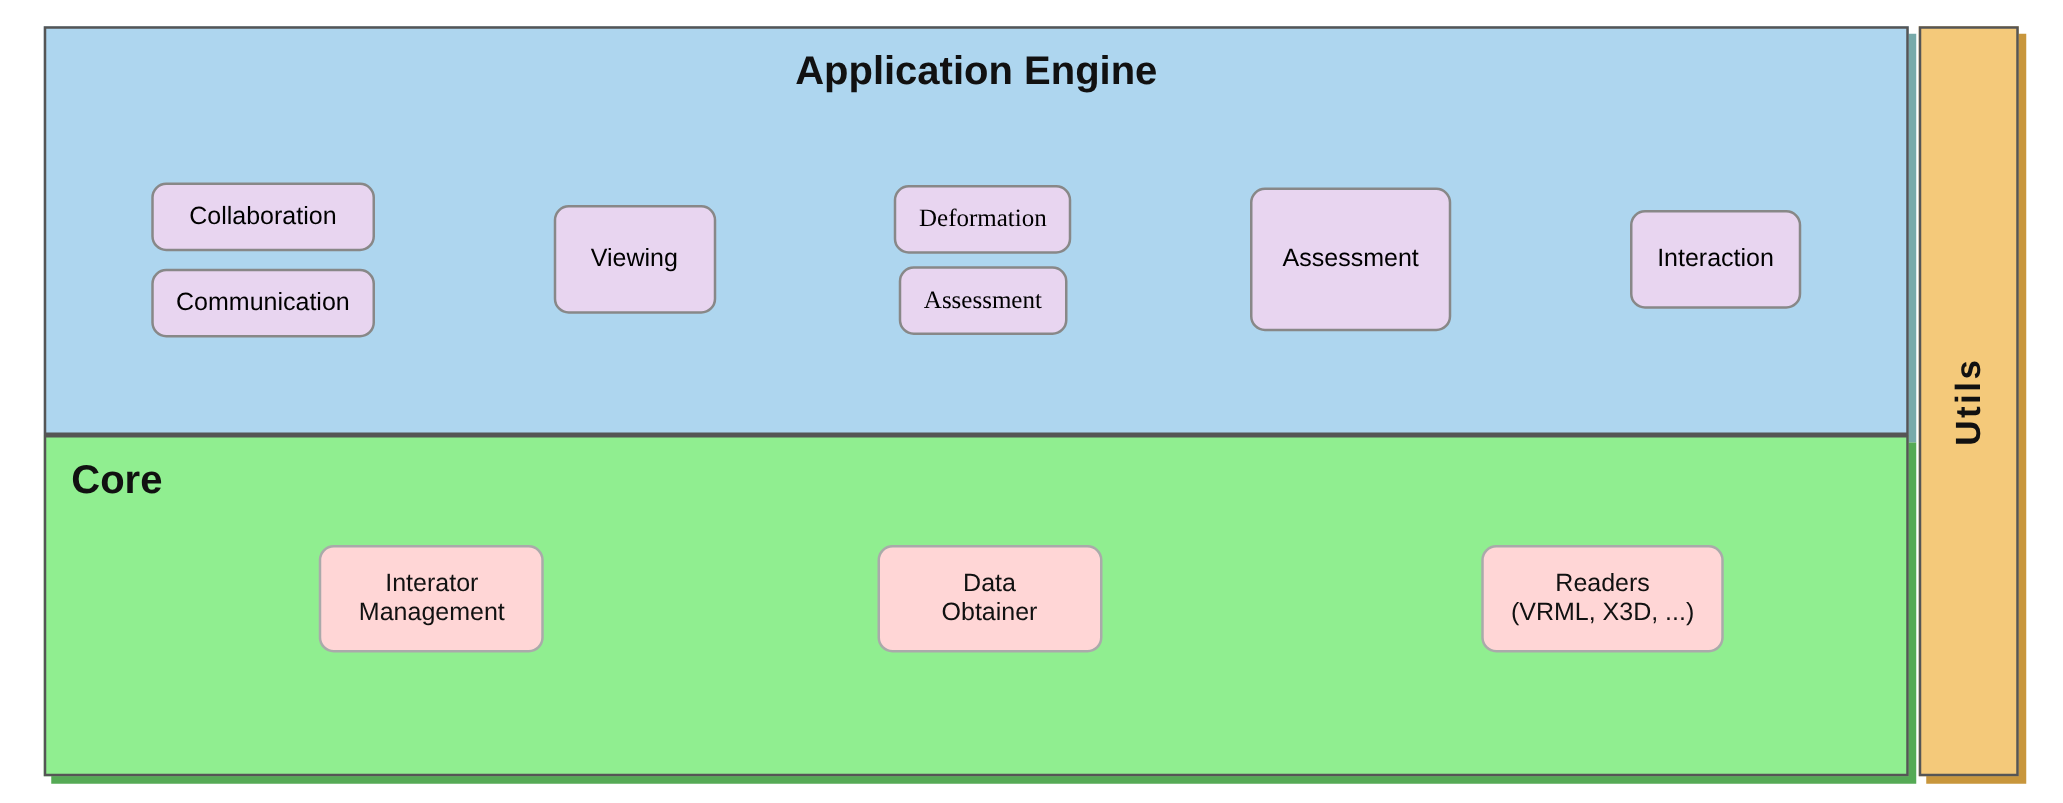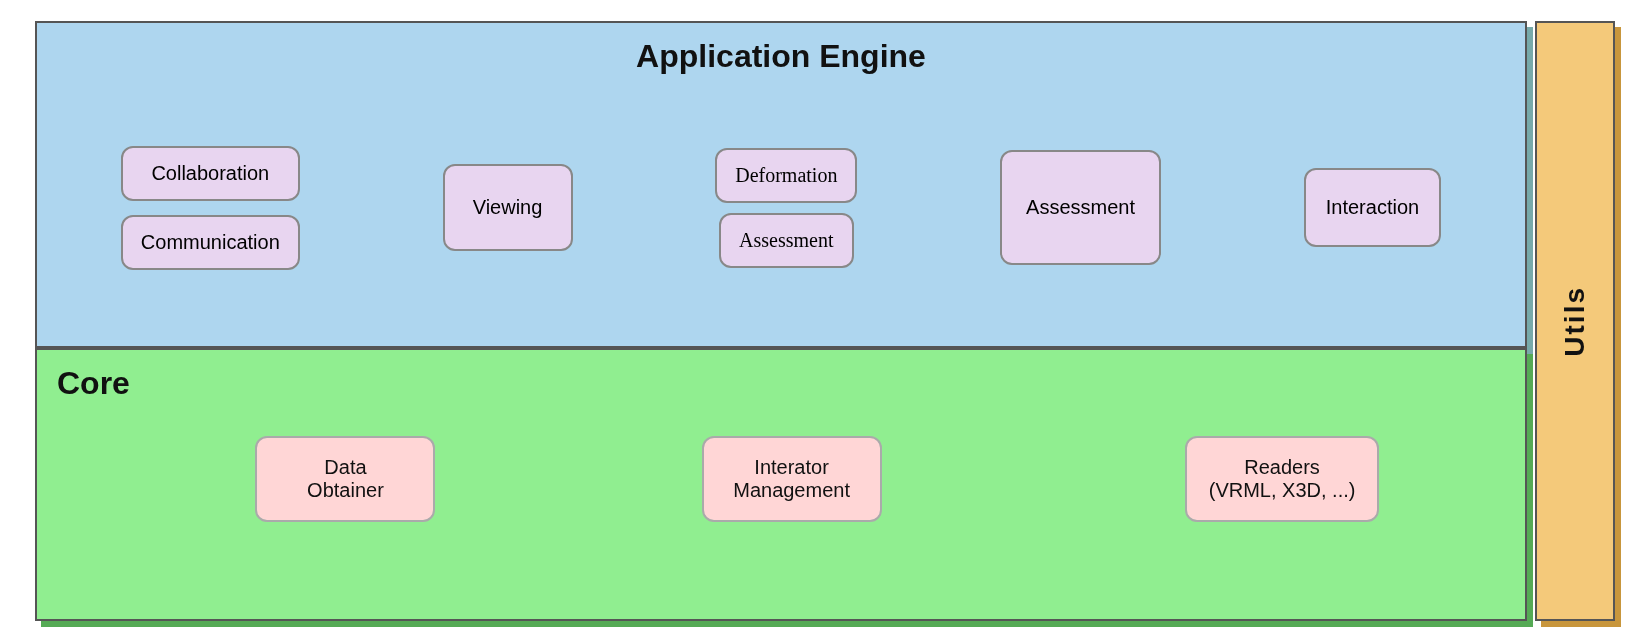--- a/index.html
+++ b/index.html
@@ -187,24 +187,24 @@
 
         <div class="module-box" style="padding: 26px 20px;">Interaction</div>
 
       </div>
     </div>
 
     <div class="core">
       <div class="core-title">Core</div>
       <div class="core-content">
 
+        <div class="module-box-pink" style="white-space: pre-line;">Interator
+Management</div>
         <div class="module-box-pink" style="white-space: pre-line;">Data
 Obtainer</div>
-        <div class="module-box-pink" style="white-space: pre-line;">Interator
-Management</div>
         <div class="module-box-pink" style="white-space: pre-line; margin-left: 37px;">Readers
 (VRML, X3D, ...)</div>
 
       </div>
     </div>
 
   </div>
 
   <div class="utils-sidebar">
     <span class="utils-label">Utils</span>

